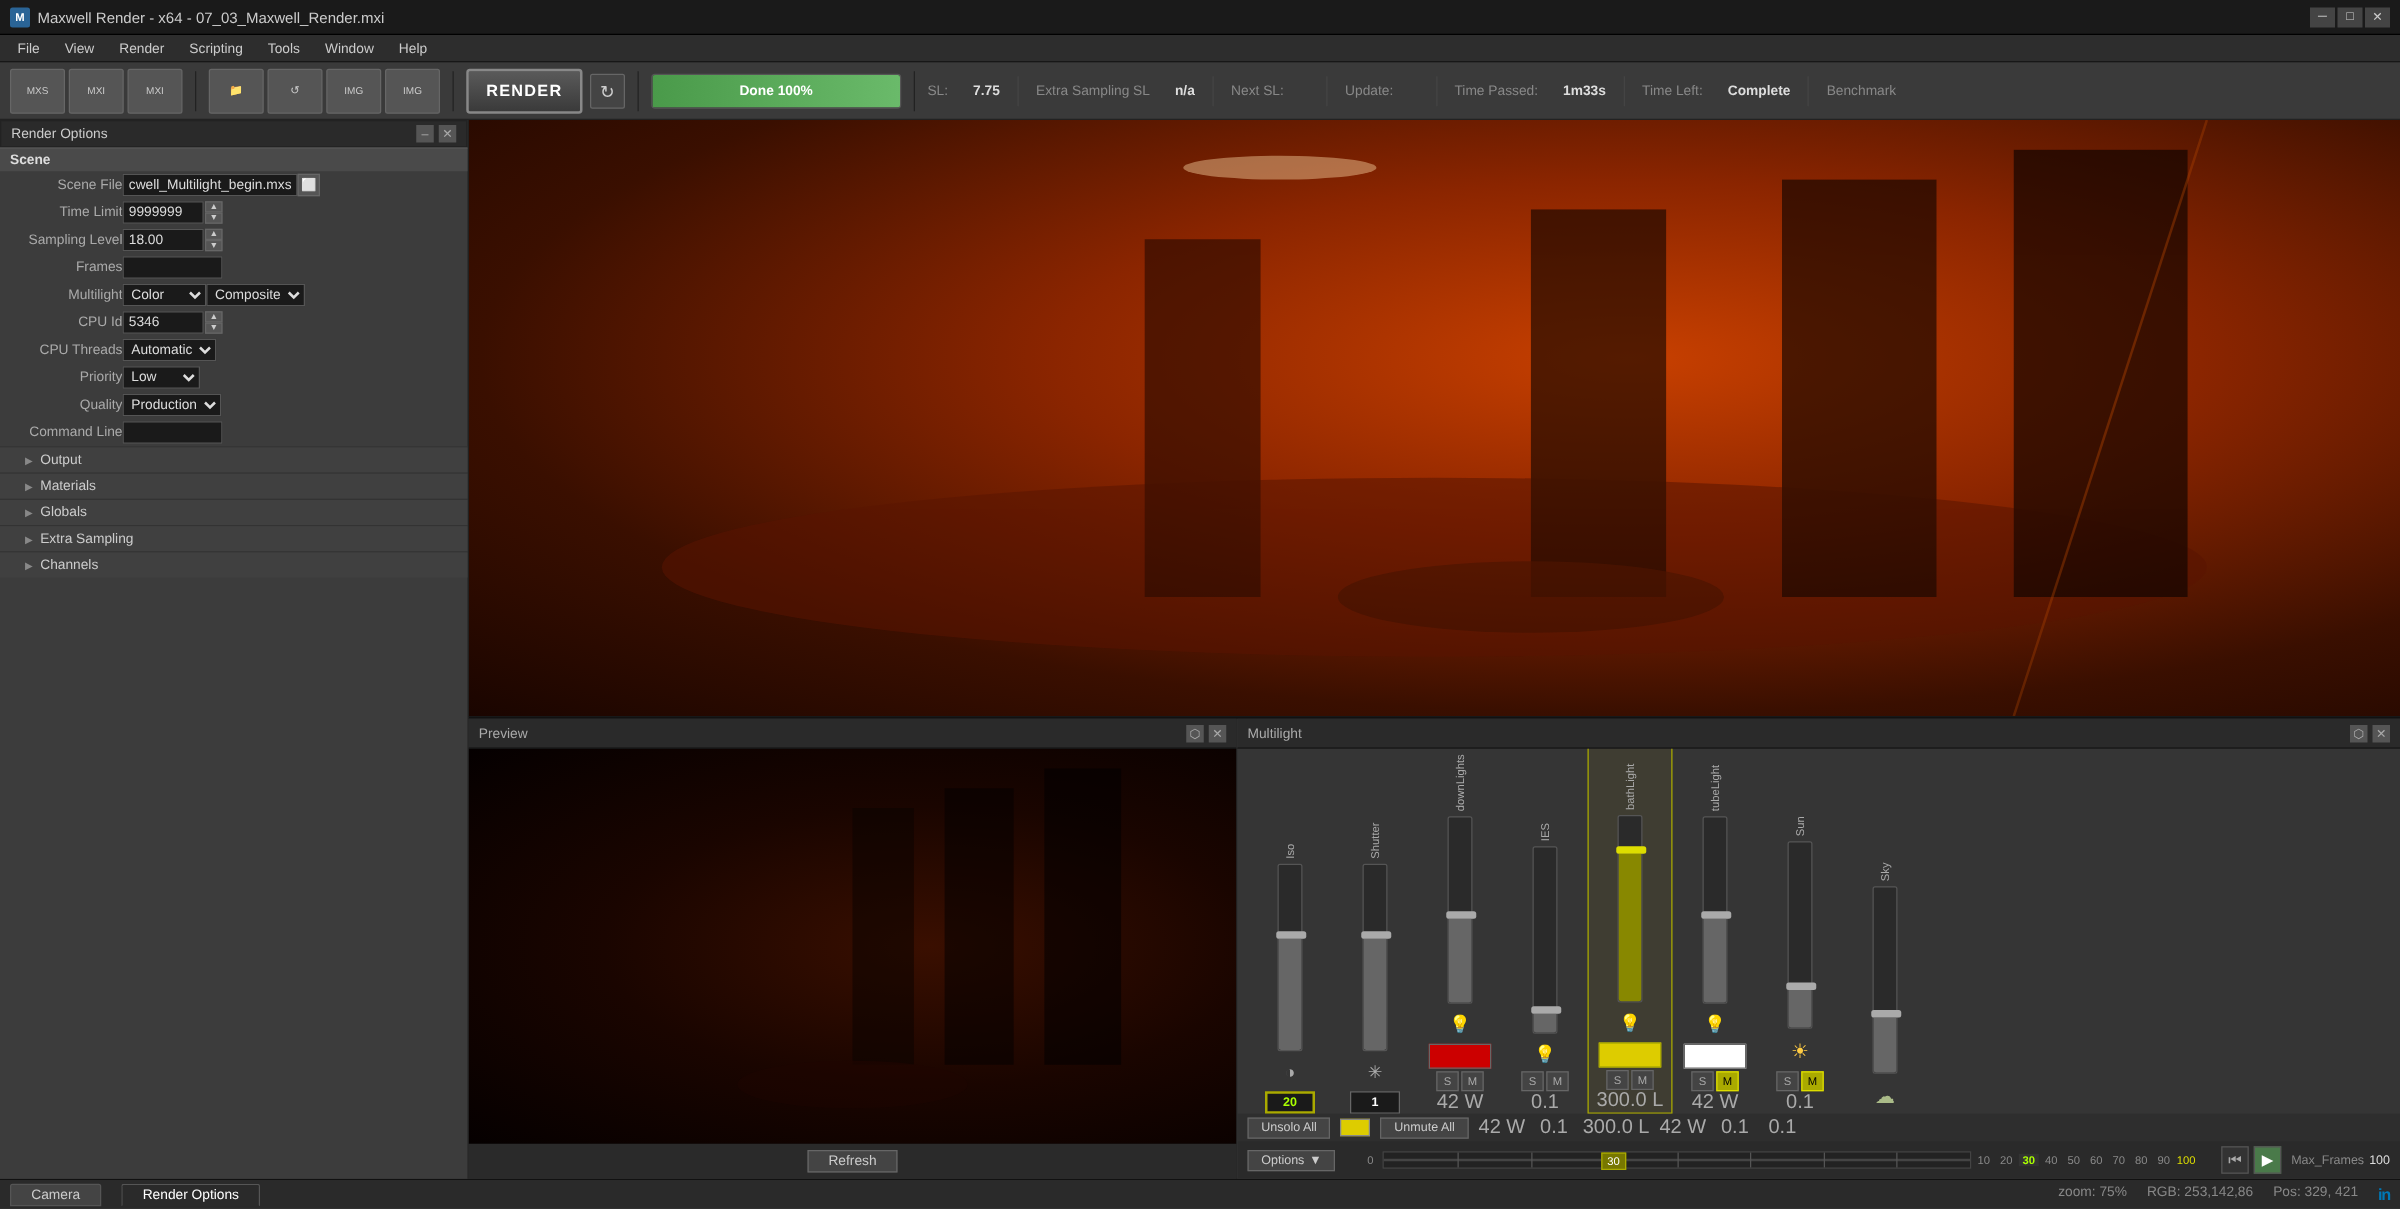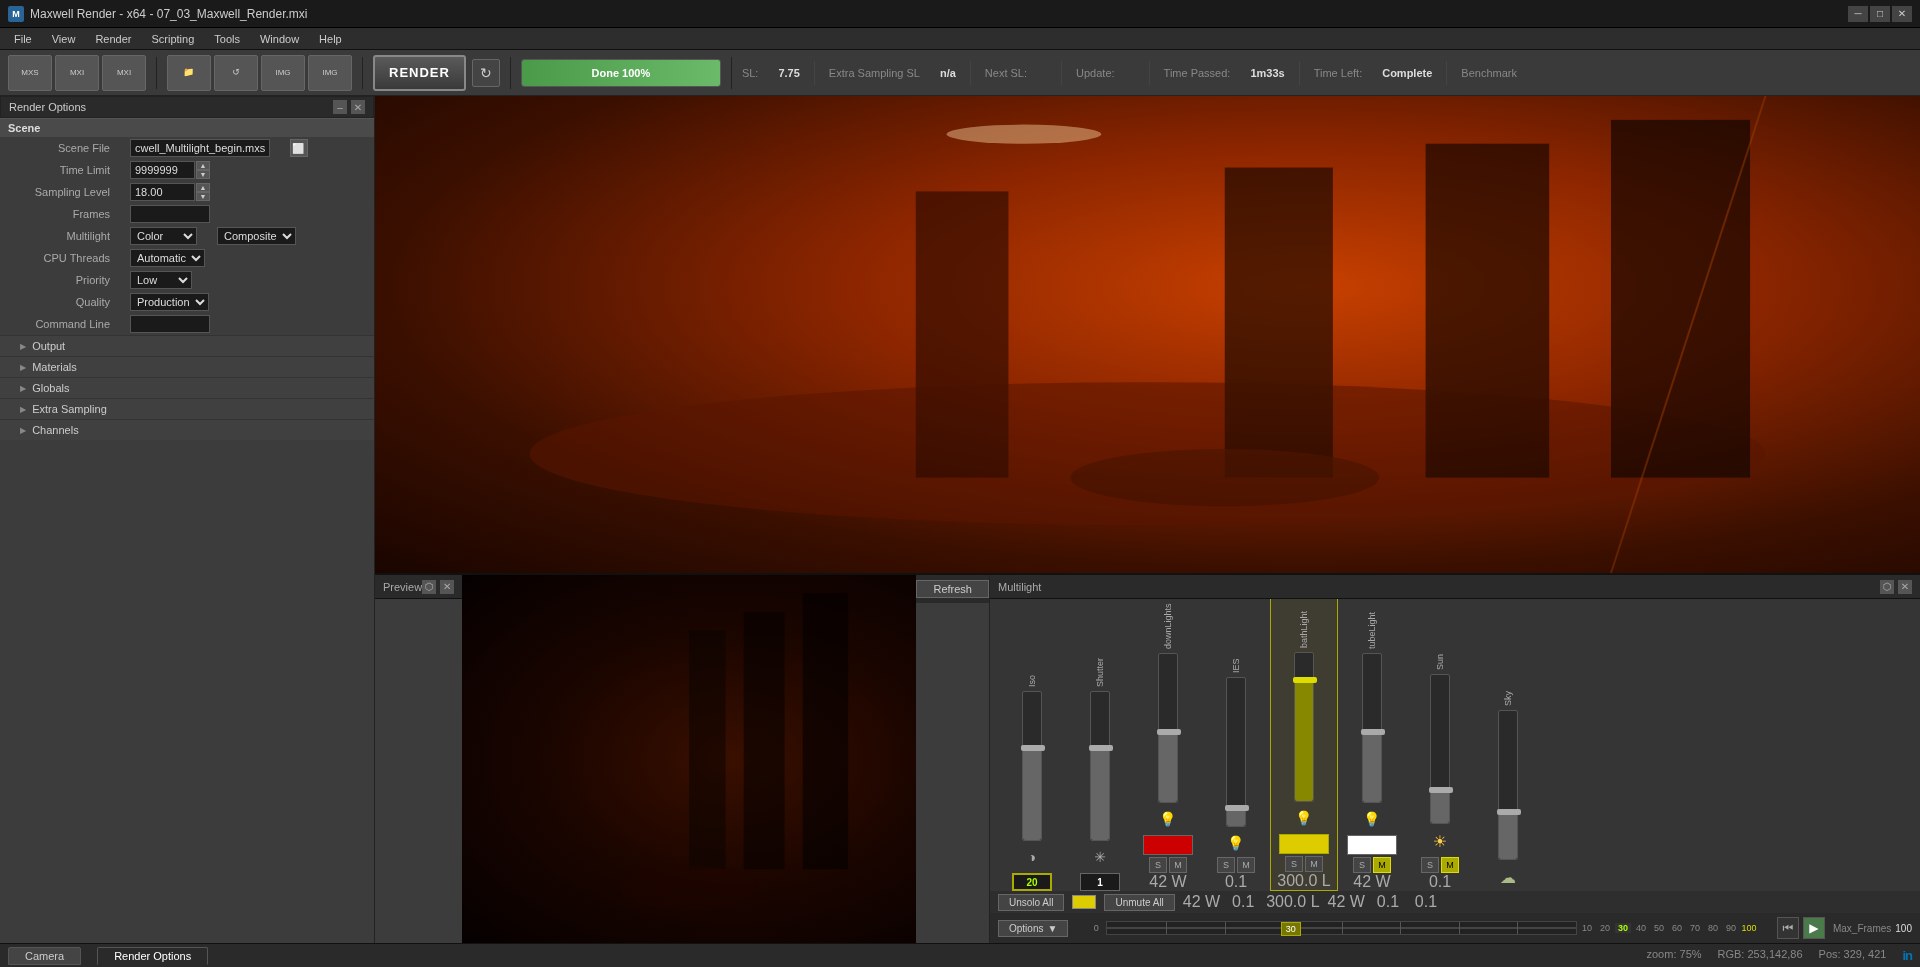--- a/index.html
+++ b/index.html
@@ -162,21 +162,21 @@
 
     .section-header {
       background: #4a4a4a;
       padding: 3px 8px;
       font-size: 11px; font-weight: bold; color: #ddd;
       border-top: 1px solid #555;
     }
 
     .form-row {
       display: flex; align-items: center;
-      padding: 2px 20px; gap: 20px;
+      padding: 2px 8px; gap: 0;
       min-height: 22px;
     }
     .form-label {
       width: 90px; text-align: right;
       color: #aaa; font-size: 11px; flex-shrink: 0;
     }
     .form-input {
       background: #1a1a1a; border: 1px solid #555;
       color: #ddd; font-size: 11px;
       height: 18px; padding: 0 4px;
@@ -269,21 +269,21 @@
       height: 370px;
       display: flex;
       border-top: 2px solid #111;
     }
 
     
     #preview-panel {
       width: 615px;
       border-right: 1px solid #222;
       display: flex;
-      flex-direction: row;
+      flex-direction: column;
     }
     .sub-panel-header {
       background: #2a2a2a;
       height: 24px;
       display: flex; align-items: center; justify-content: space-between;
       padding: 0 8px;
       border-bottom: 1px solid #111;
     }
     .sub-panel-title { color: #aaa; font-size: 11px; }
     .sub-panel-controls { display: flex; gap: 4px; }
@@ -684,20 +684,30 @@
       <select class="form-select">
         <option>Color</option>
         <option>Intensity</option>
       </select>
       <select class="form-select">
         <option>Composite</option>
         <option>Separate</option>
       </select>
     </div>
 
+    <div class="form-row">
+      <span class="form-label">CPU Id</span>
+      <div class="spin-box">
+        <input class="spin-input" type="text" value="5346" style="">
+        <div class="spin-arrows">
+          <button class="spin-arrow">▲</button>
+          <button class="spin-arrow">▼</button>
+        </div>
+      </div>
+    </div>
 
     <div class="form-row">
       <span class="form-label">CPU Threads</span>
       <select class="form-select">
         <option>Automatic</option>
         <option>Manual</option>
       </select>
     </div>
 
     <div class="form-row">

